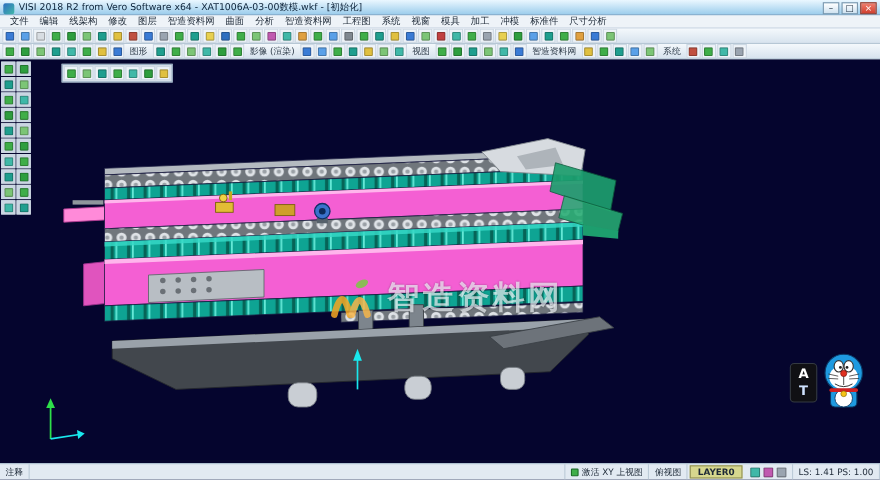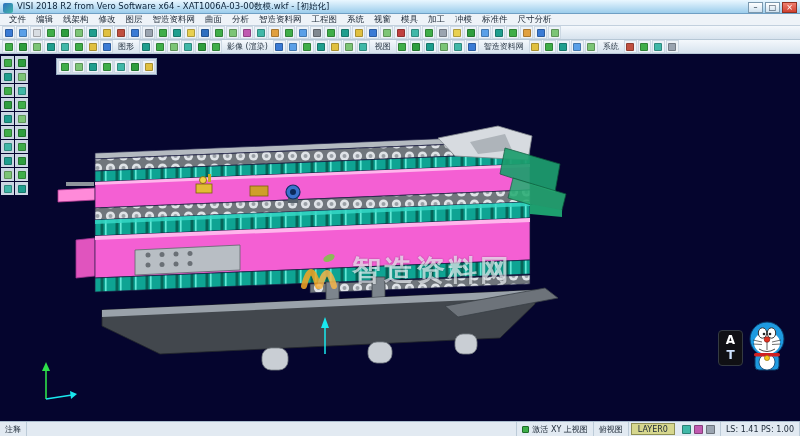--- a/index.html
+++ b/index.html
@@ -32,21 +32,21 @@
   
   .letter-card{position:absolute;right:57px;bottom:55px;width:25px;height:36px;background:#101014;border:1px solid #343a42;border-radius:4px;display:flex;flex-direction:column;align-items:center;justify-content:center;z-index:4}
   .letter-card span{color:#fff;font-weight:bold;font-size:12px;line-height:15px}
   .letter-card .bottom-letter{color:#cfe2ff}
   .doraemon{position:absolute;right:7px;bottom:47px;z-index:4}
   .triad{position:absolute;left:38px;bottom:18px;z-index:4}
   
   .statusbar{position:absolute;bottom:0;left:0;right:0;height:15px;background:#e2eaf2;border-top:1px solid #a9bccd;display:flex;align-items:stretch;font-size:8px;color:#1c2836;z-index:10}
   .sb-seg{border-right:1px solid #bccbd8;padding:0 5px;display:flex;align-items:center;gap:3px;white-space:nowrap}
   .sb-spacer{flex:1;border-right:1px solid #bccbd8}
-  .sb-chip{background:#d6d78e;border:1px solid #8f9054;padding:0 6px;margin:1px 2px;display:flex;align-items:center;font-weight:normal}
+  .sb-chip{background:#d6d78e;border:1px solid #8f9054;padding:0 6px;margin:1px 2px;display:flex;align-items:center;font-weight:bold}
   .sb-coords{background:#2667d9;color:#fff;font-weight:bold;border-right:none}
   .check-ico{width:7px;height:7px;background:#3fae49;border:1px solid #1d6e28;border-radius:1px;flex:0 0 auto}
   .status-ico{width:9px;height:9px;border:1px solid rgba(0,0,0,.3);border-radius:1px;flex:0 0 auto}
 </style>
 </head>
 <body>
 
 <div class="titlebar">
   <span class="appicon"></span>
   <span class="title">VISI 2018 R2 from Vero Software x64  -  XAT1006A-03-00数模.wkf - [初始化]</span>

